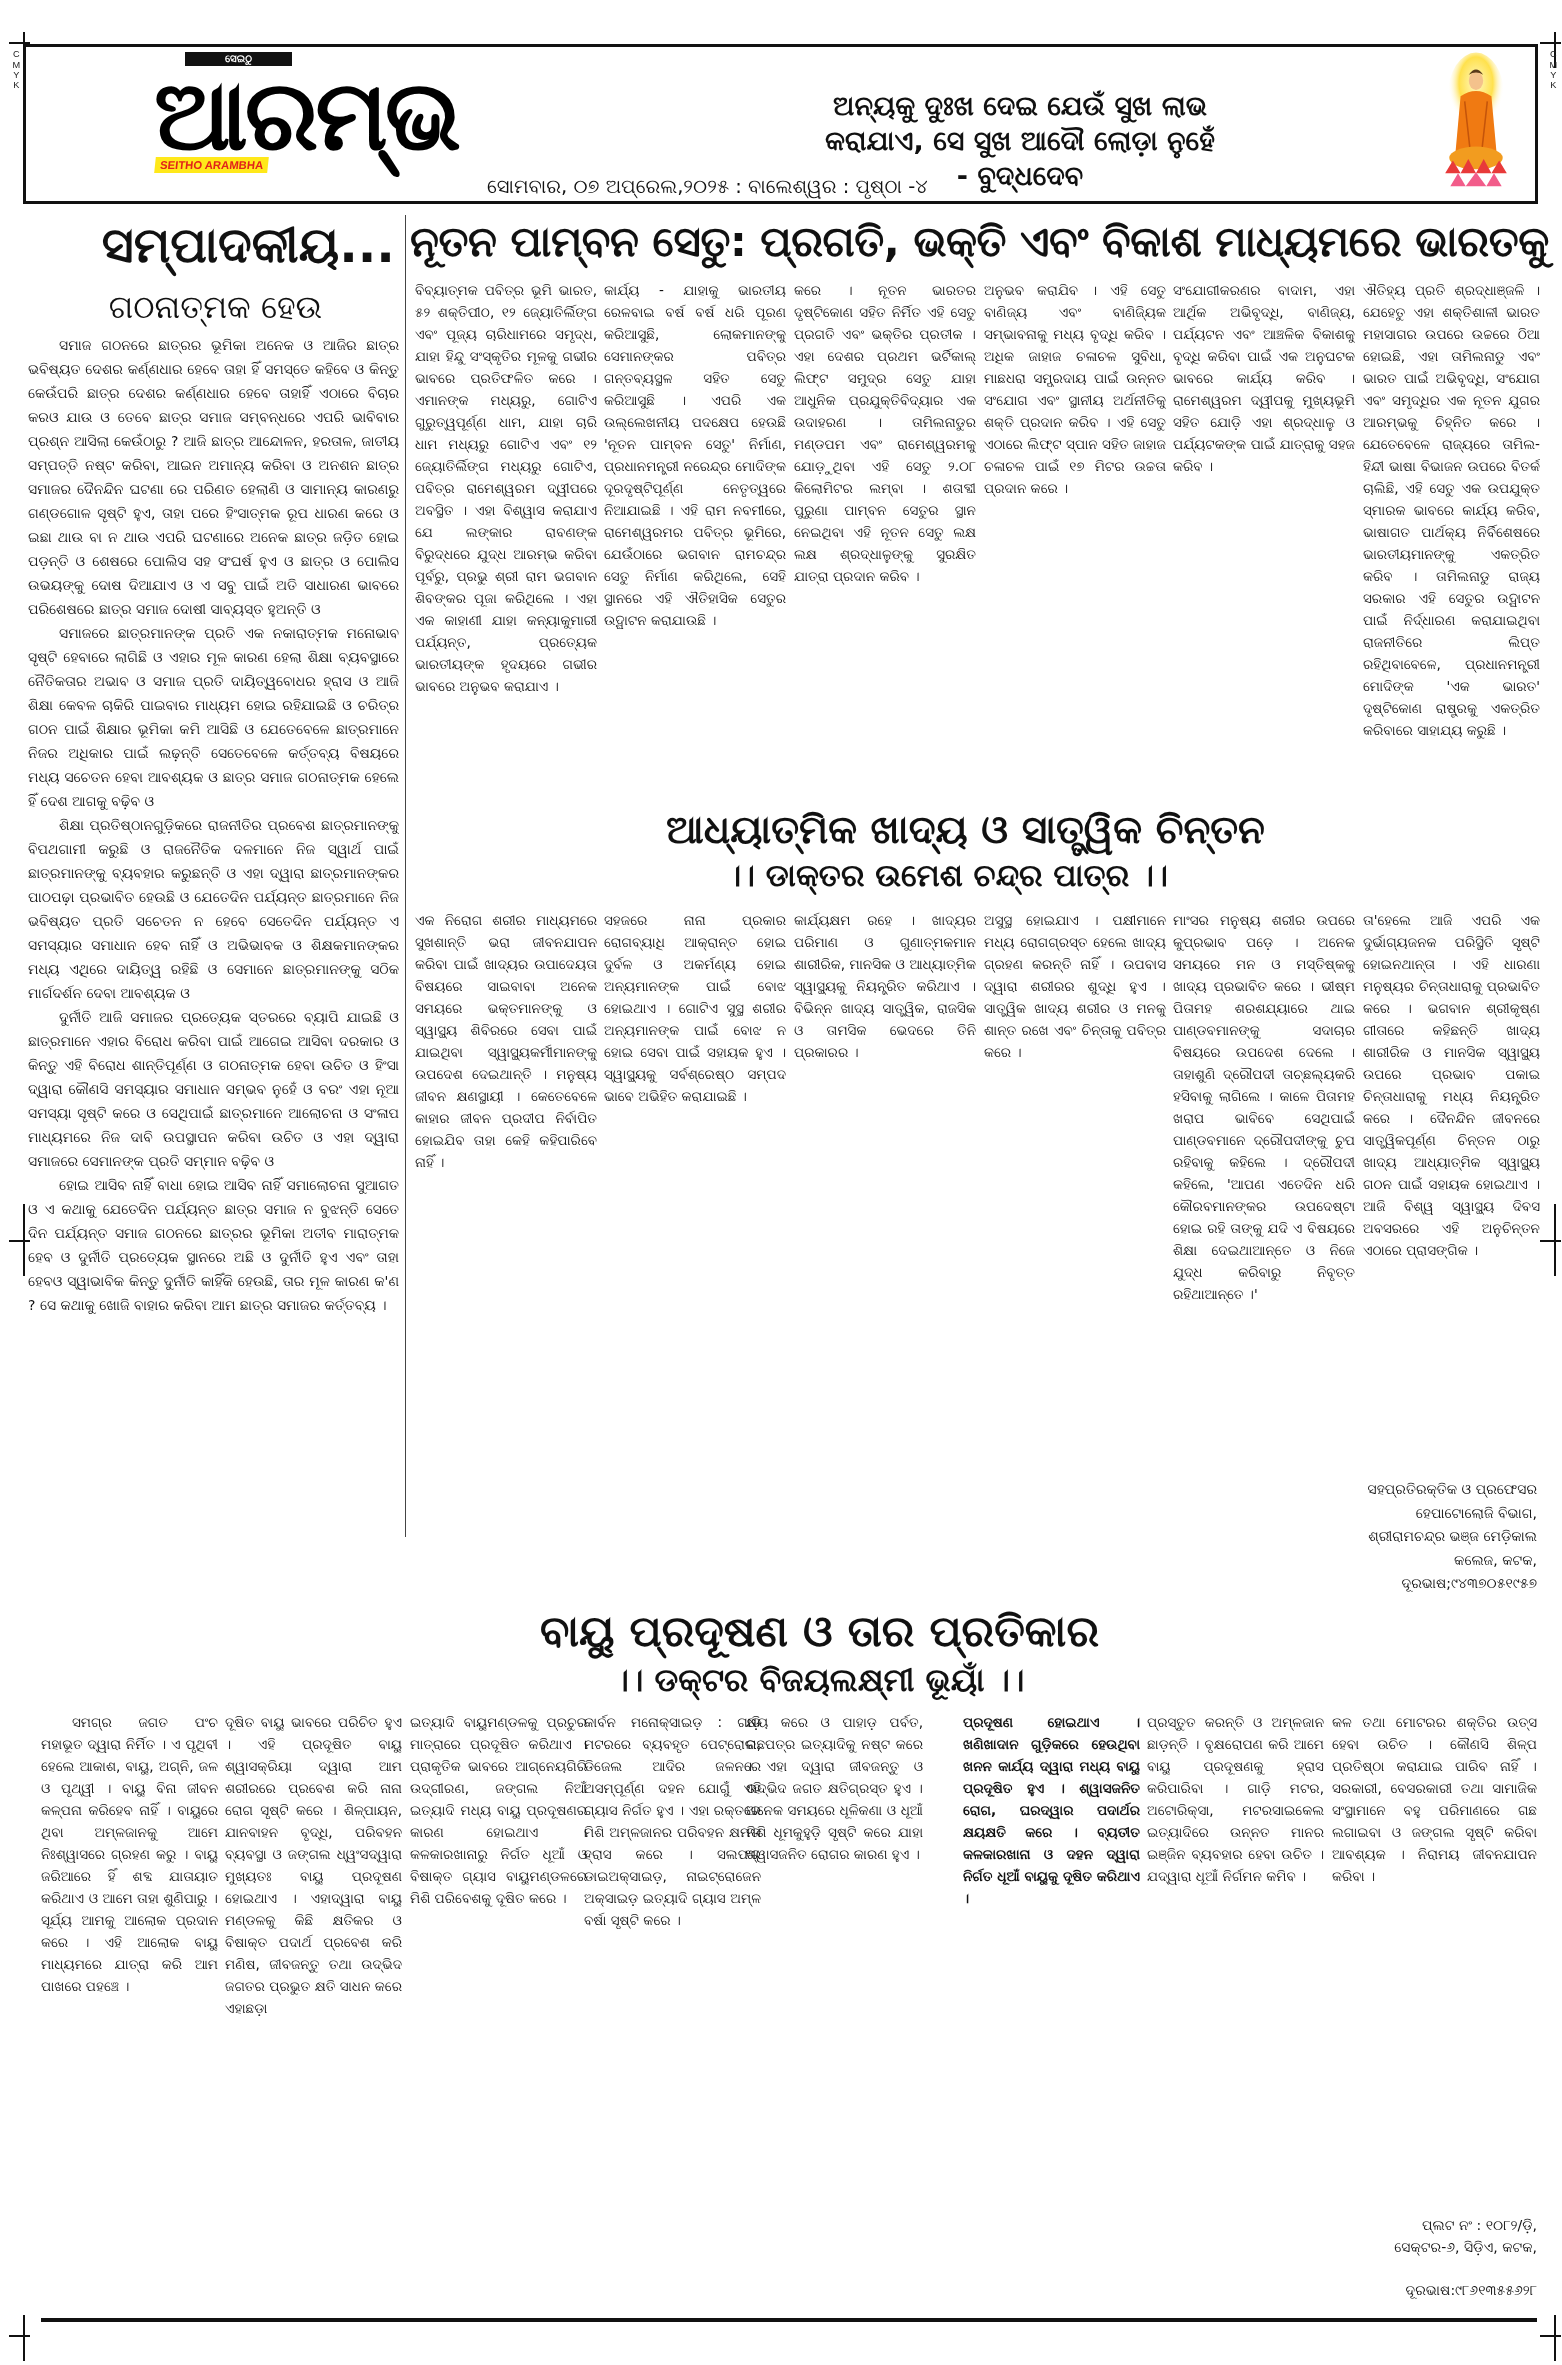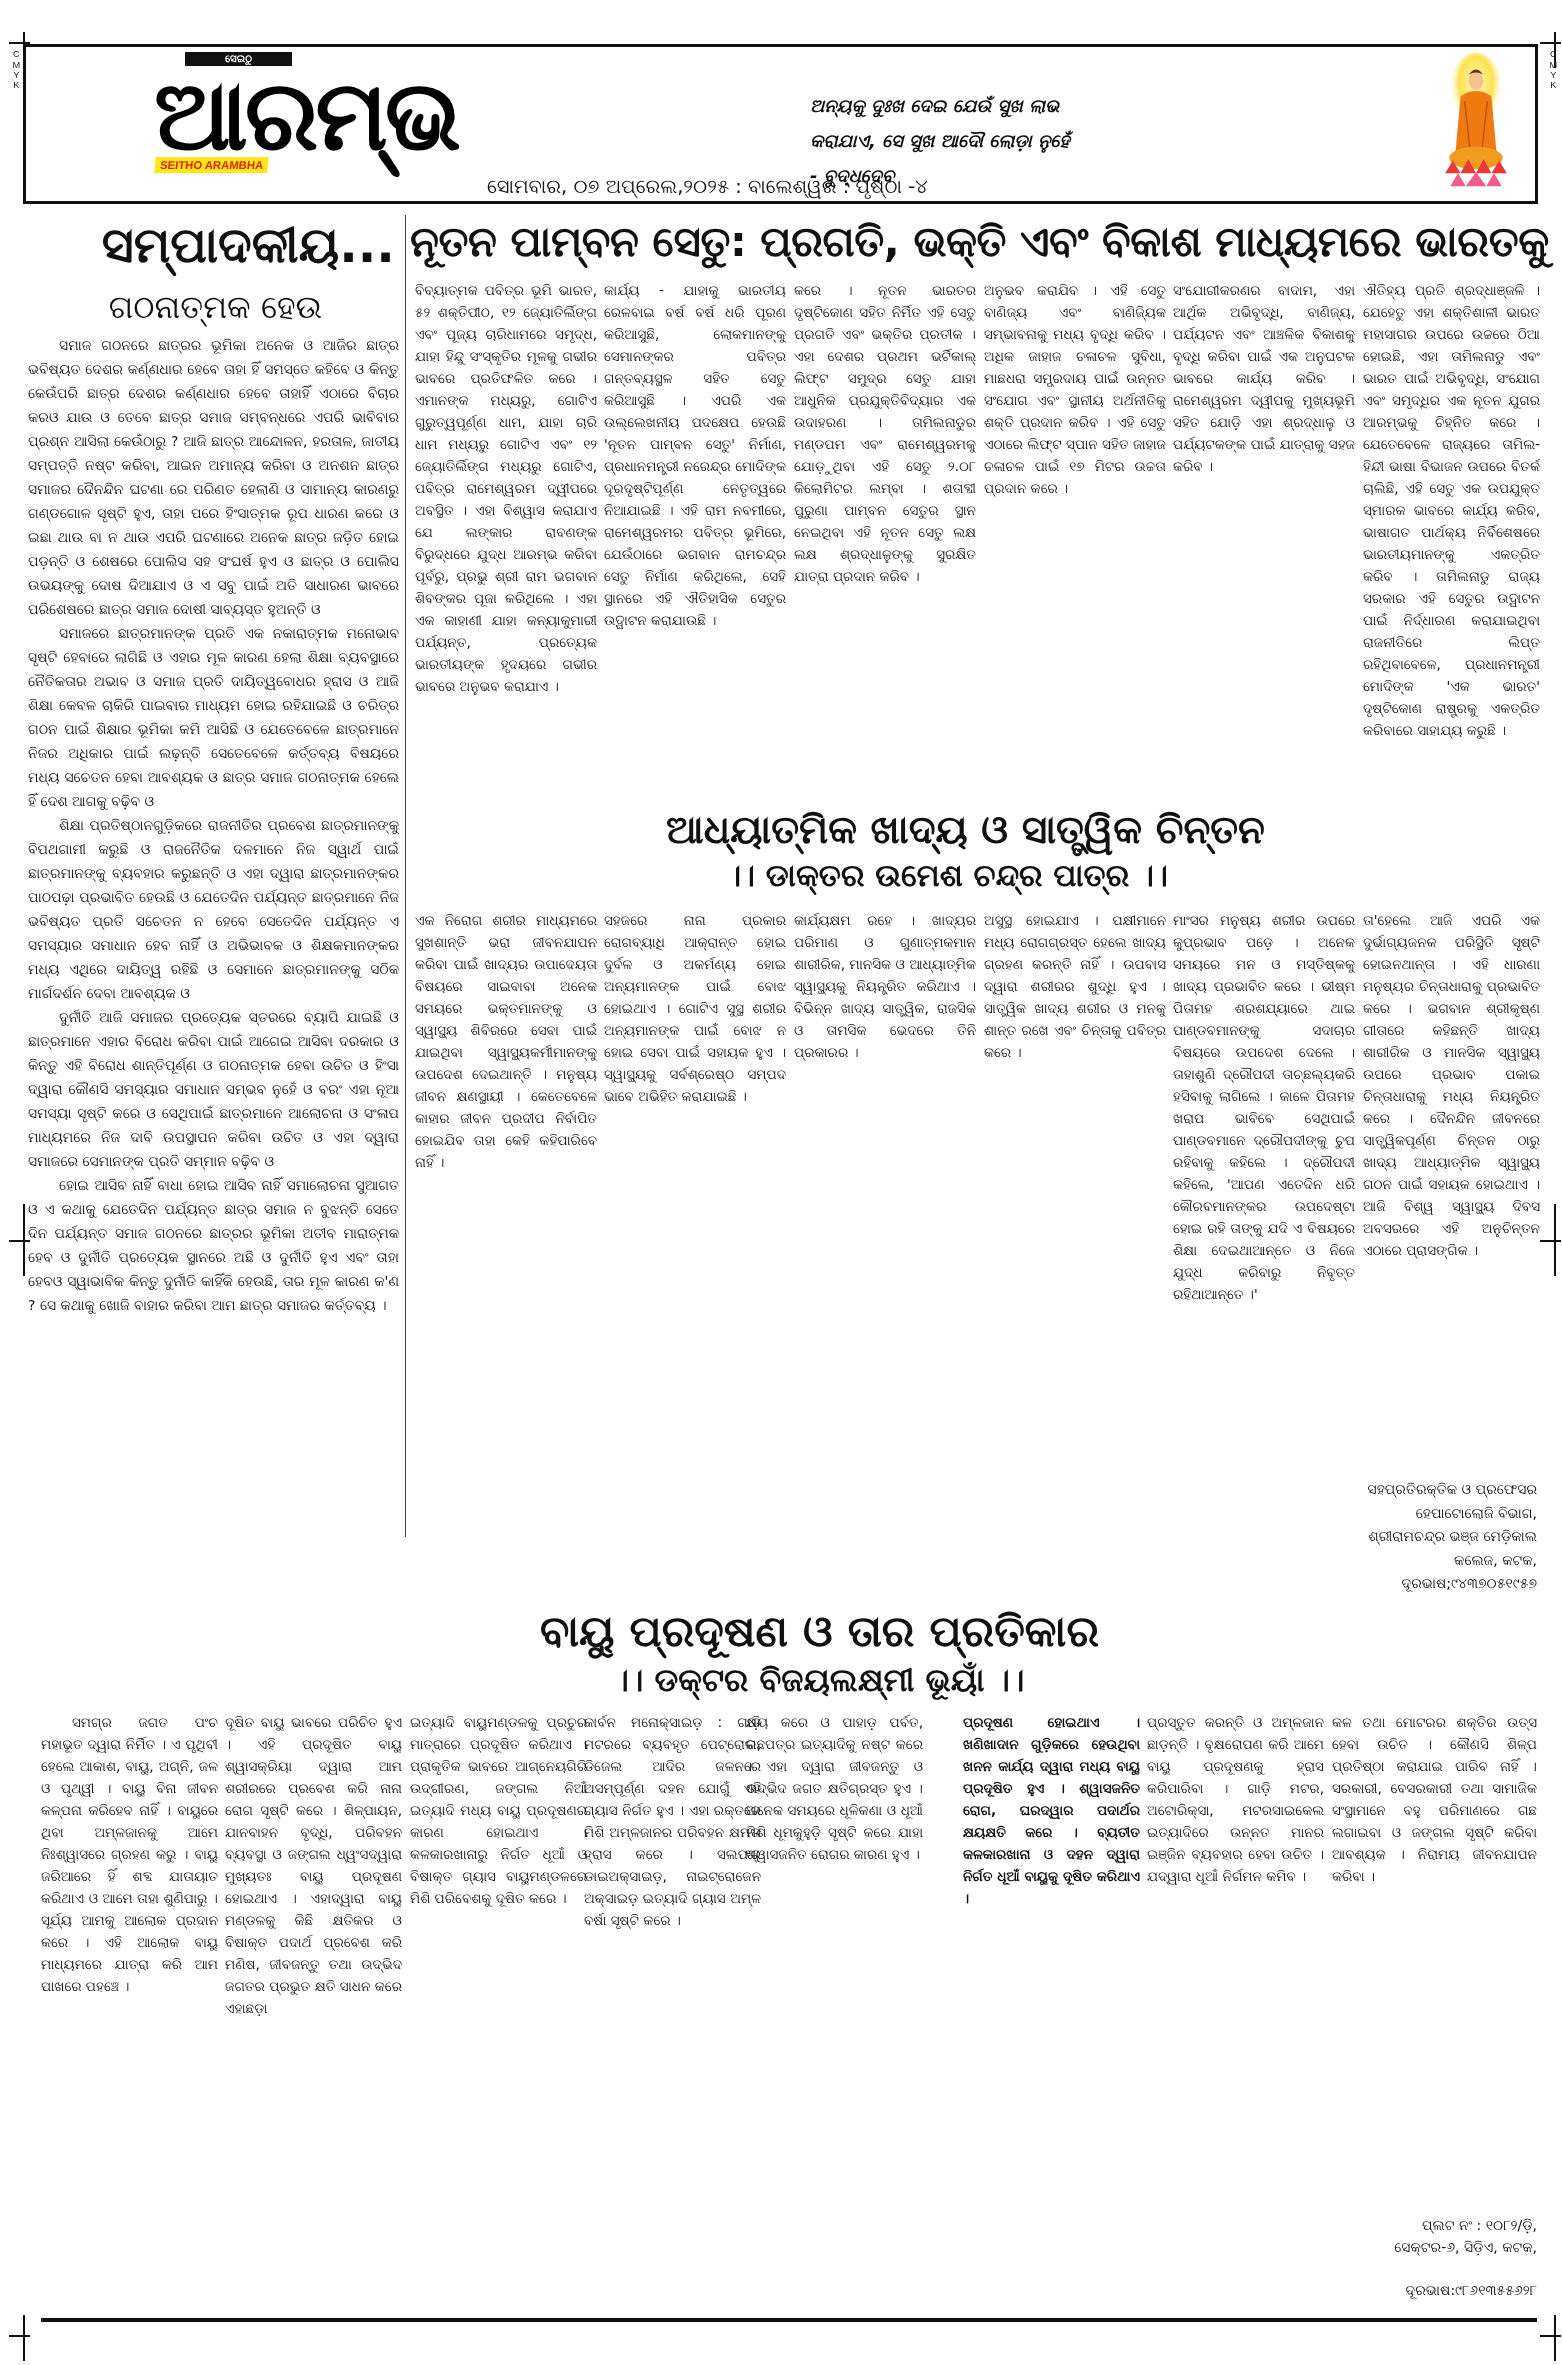--- a/index.html
+++ b/index.html
@@ -9,21 +9,21 @@
   .regmark { position: absolute; width: 20.5px; height: 72px; }
   .regmark .v { position: absolute; left: 14.3px; top: 0; width: 2px; height: 36px; background: #111; }
   .regmark .h { position: absolute; left: 0; top: 10.2px; width: 20.5px; height: 2px; background: #111; }
   .regmark .cmyk { position: absolute; left: 3.1px; top: 17.4px; font-size: 9.2px; line-height: 10.2px; width: 8.2px; text-align: center; color: #222; font-family: "Liberation Sans", sans-serif; }
 
   .masthead { position: absolute; left: 23px; top: 44px; width: 1515px; height: 160px; border: 3.1px solid #111; }
   .brand-tag { position: absolute; left: 131px; top: 5.1px; width: 107px; height: 14.3px; background: #111; color: #fff; font-size: 10.2px; font-weight: bold; text-align: center; line-height: 14.3px; margin-left: 28px; }
   .brand-name { position: absolute; left: 128px; top: 18.4px; font-size: 97px; font-weight: bold; line-height: 102px; letter-spacing: -3.1px; color: #000; }
   .brand-sub { position: absolute; left: 129px; top: 110px; background: #ffe81a; color: #e2231a; font-weight: bold; font-size: 11.3px; padding: 2px 5.1px; font-family: "Liberation Sans", sans-serif; transform: skewX(-6deg); }
   .dateline { position: absolute; left: 461px; top: 128px; font-size: 19.5px; white-space: nowrap; }
-  .quote { position: absolute; left: 784px; top: 41px; width: 420px; font-size: 18px; line-height: 35px; font-weight: bold; font-style: italic; }
+  .quote { position: absolute; left: 784px; top: 41px; width: 420px; text-align: center; font-size: 27px; line-height: 35px; font-weight: bold; }
   .buddha { position: absolute; left: 1414px; top: 2.6px; width: 72px; height: 149px; }
 
   .ed-title { position: absolute; left: 36px; top: 215px; width: 359px; text-align: right; font-size: 49px; font-weight: bold; line-height: 61px; }
   .ed-sub { position: absolute; left: 36px; top: 287px; width: 359px; text-align: center; font-size: 32px; line-height: 41px; }
   .ed-body { position: absolute; left: 28px; top: 333px; width: 371px; height: 1178px; font-size: 14px; line-height: 24px; text-align: justify; overflow: hidden; }
 
   .vrule { position: absolute; width: 1px; background: #444; }
 
   .lead-headline { position: absolute; left: 410px; top: 214px; width: 1137px; font-size: 42px; font-weight: bold; line-height: 56px; white-space: nowrap; letter-spacing: -0.5px; }
   .col { position: absolute; font-size: 13.6px; line-height: 22px; text-align: justify; overflow: hidden; }

